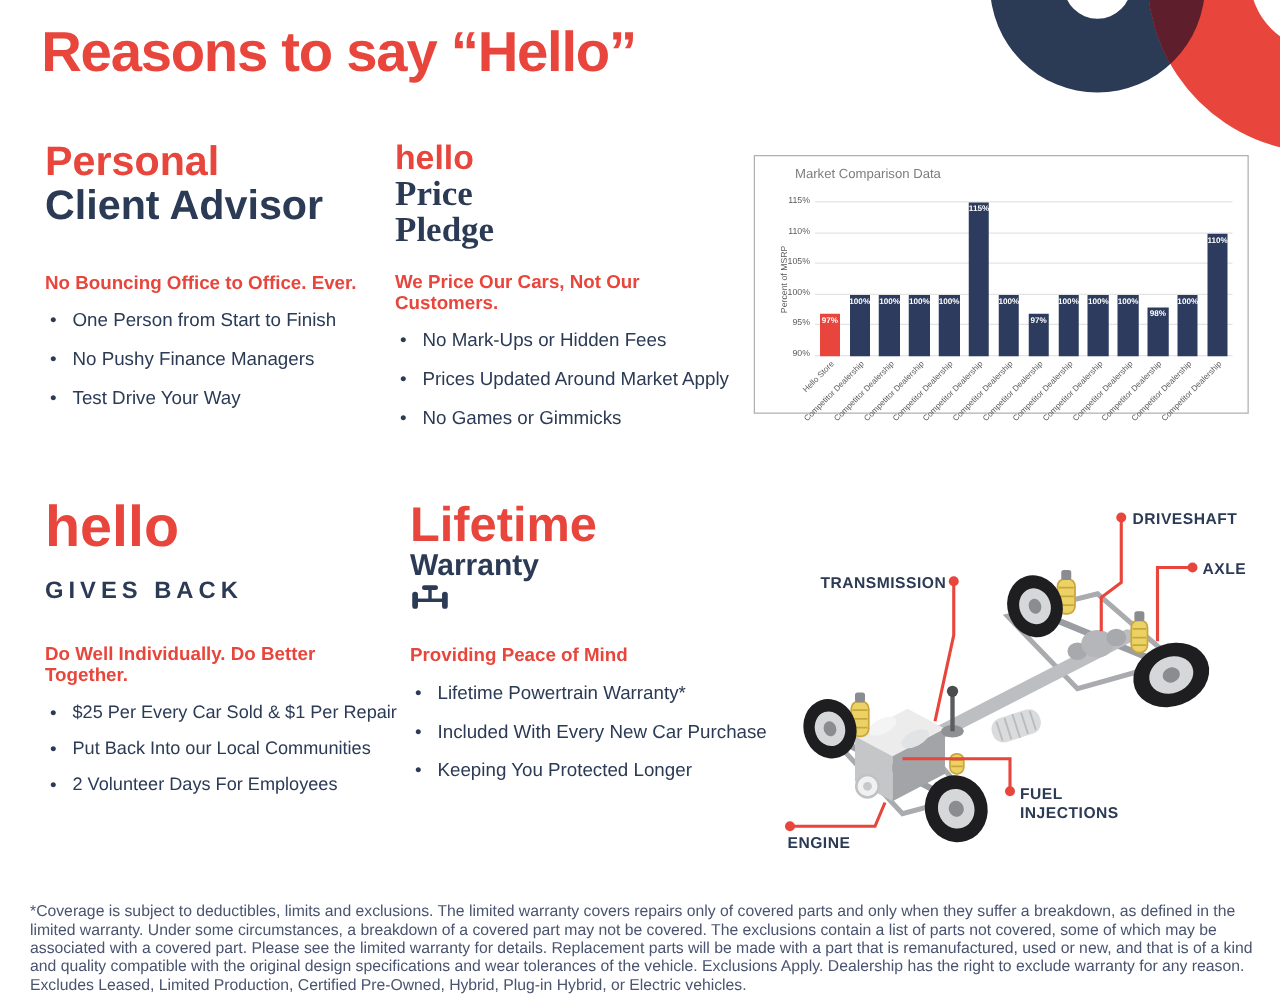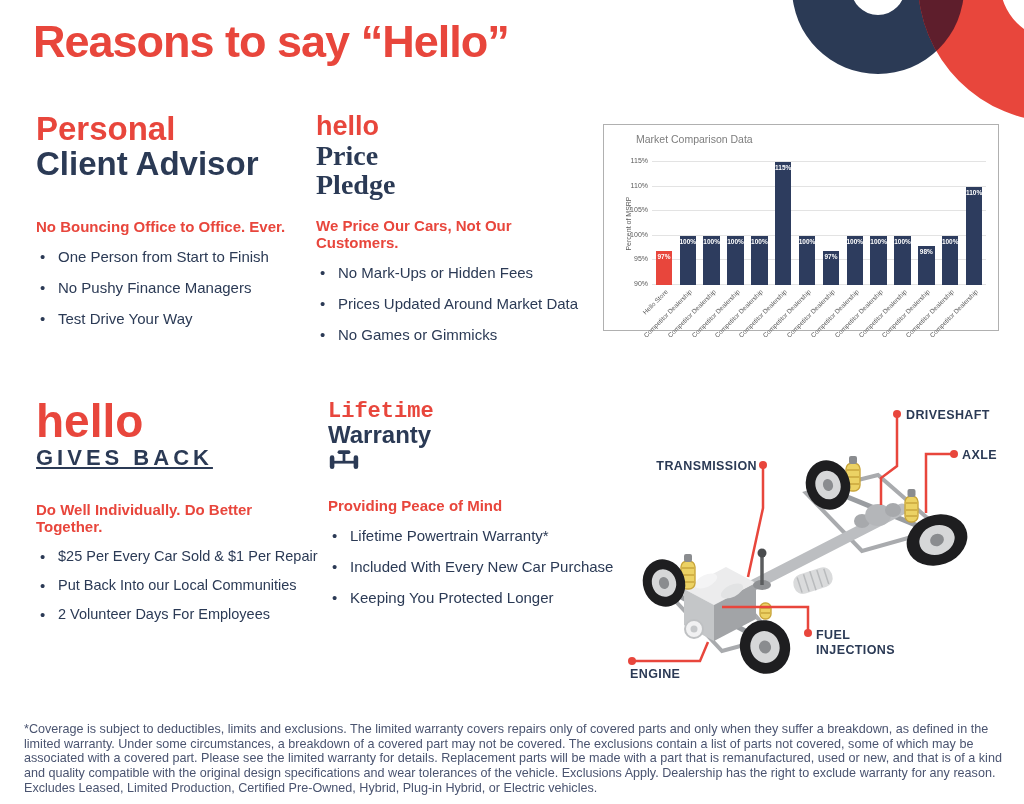--- a/index.html
+++ b/index.html
@@ -20,26 +20,26 @@
   
   .deco{position:absolute;top:0;right:0;}
 
   
   .sec{position:absolute;}
   .sec h2{line-height:1.06;font-weight:800;}
   .sec h2 span{display:block;}
   .red{color:var(--red);}
   .navy{color:var(--navy);}
   .h-33{font-size:33px;}
-  .h-31{font-size:22px;font-family:Liberation Mono, monospace;}
+  .h-31{font-size:39px;}
   .h-28{font-size:28px;font-family:Liberation Serif, serif;}
   .h-27{font-size:27px;}
   .h-24{font-size:24px;line-height:1.04;}
   .h-46{font-size:46px;line-height:1.0;}
-  .gives-back{font-size:22px;letter-spacing:4px;font-weight:800;margin-top:2px;text-decoration:underline;}
+  .gives-back{font-size:19px;letter-spacing:4px;font-weight:800;margin-top:19px;}
   .subhead{color:var(--red);font-size:15px;font-weight:700;}
   .bullets{list-style:none;margin-top:13px;}
   .bullets li{position:relative;color:var(--navy);font-size:15px;padding-left:22px;margin-bottom:14px;}
   .bullets.tight li{font-size:14.5px;margin-bottom:13px;}
   .bullets li::before{content:"\2022";position:absolute;left:4px;color:var(--navy);font-size:15px;}
   .warranty-line{display:flex;align-items:flex-end;gap:6px;}
   .warranty-icon-svg{margin-bottom:2px;}
 
   
   .chart-box{position:absolute;left:603px;top:124px;width:396px;height:207px;
@@ -97,21 +97,21 @@
 
   <div class="sec" style="left:316px;top:112px;width:276px">
     <h2>
       <span class="red h-27">hello</span>
       <span class="navy h-28">Price</span>
       <span class="navy h-28">Pledge</span>
     </h2>
     <p class="subhead" style="margin-top:17px">We Price Our Cars, Not Our Customers.</p>
     <ul class="bullets">
       <li><span>No Mark-Ups or Hidden Fees</span></li>
-      <li><span>Prices Updated Around Market Data</span></li>
+      <li><span>Prices Updated Around Market Apply</span></li>
       <li><span>No Games or Gimmicks</span></li>
     </ul>
   </div>
 
   <div class="chart-box" id="chart-box">
     <div class="chart-title">Market Comparison Data</div>
     <div class="chart-ylabel">Percent of MSRP</div>
     <div class="chart-plot" id="chart-plot">
         <div class="gridline" style="bottom: 0px;"></div>
         <div class="gridline" style="bottom: 24.5283px;"></div>

